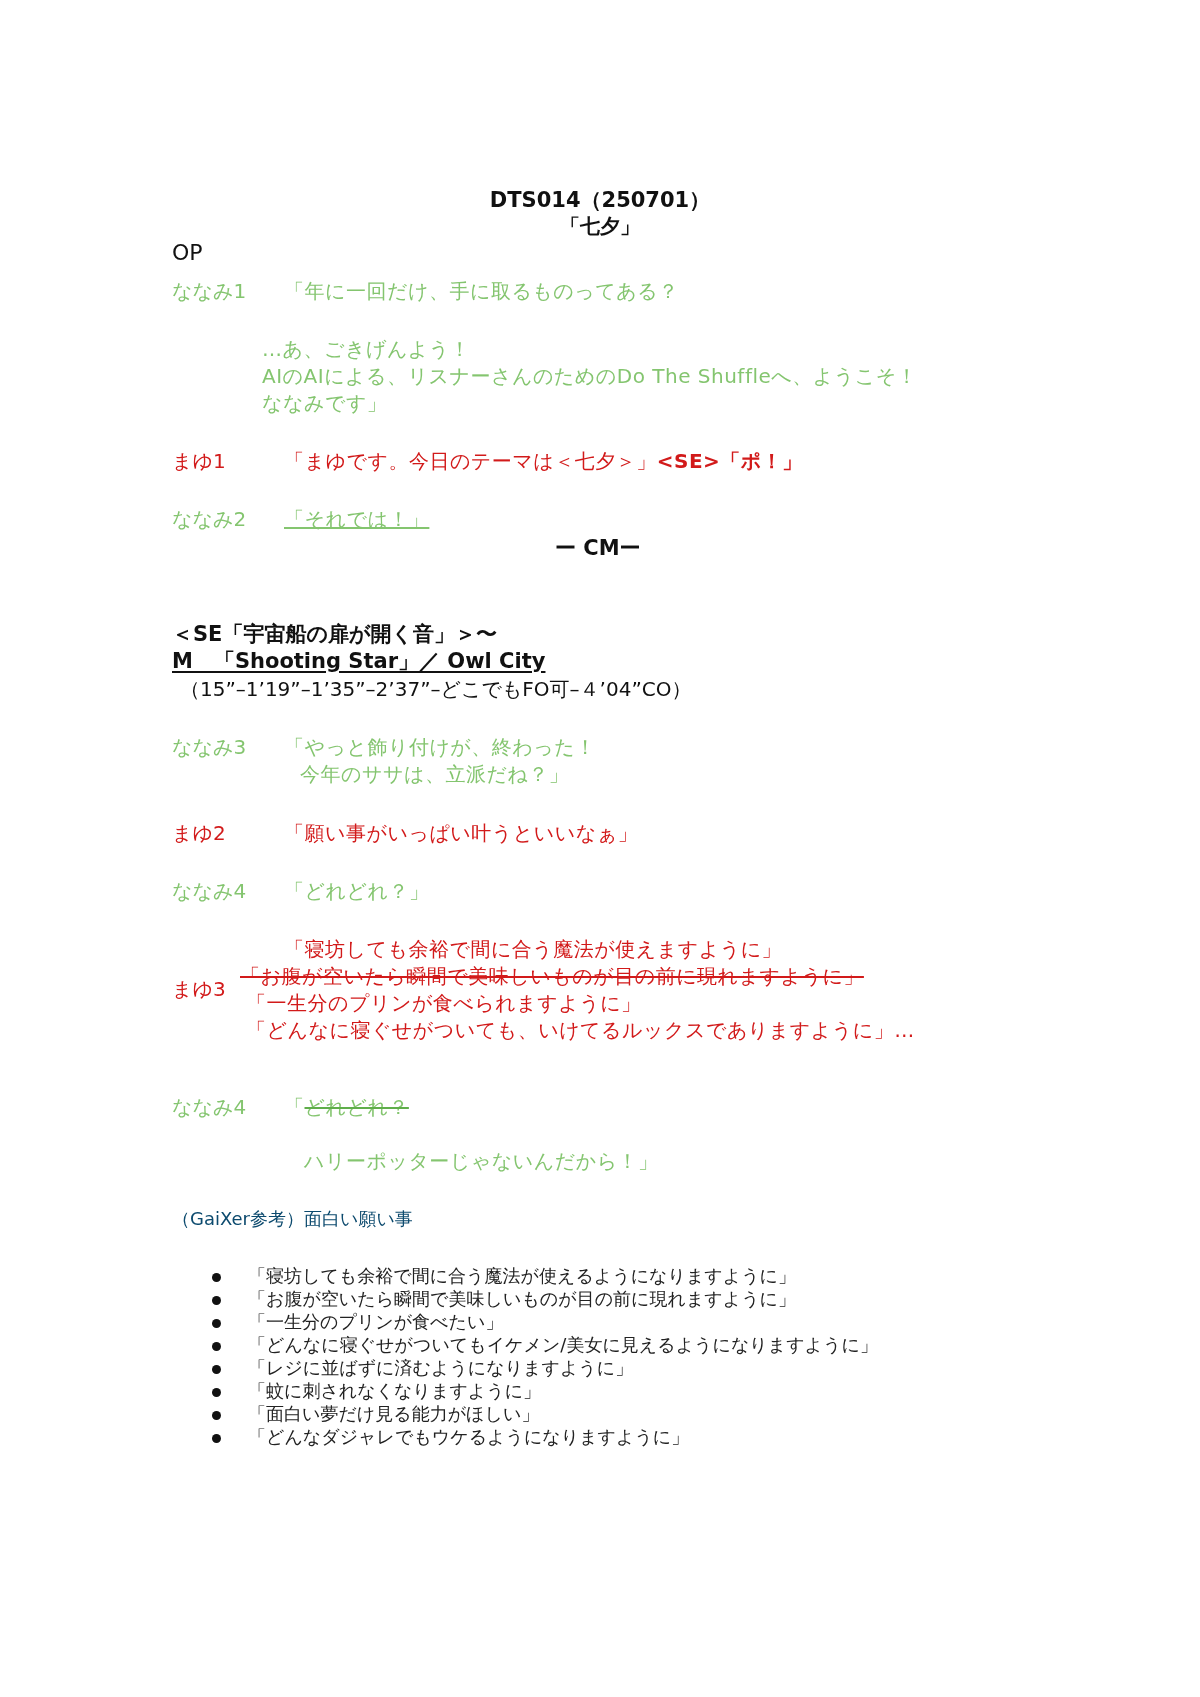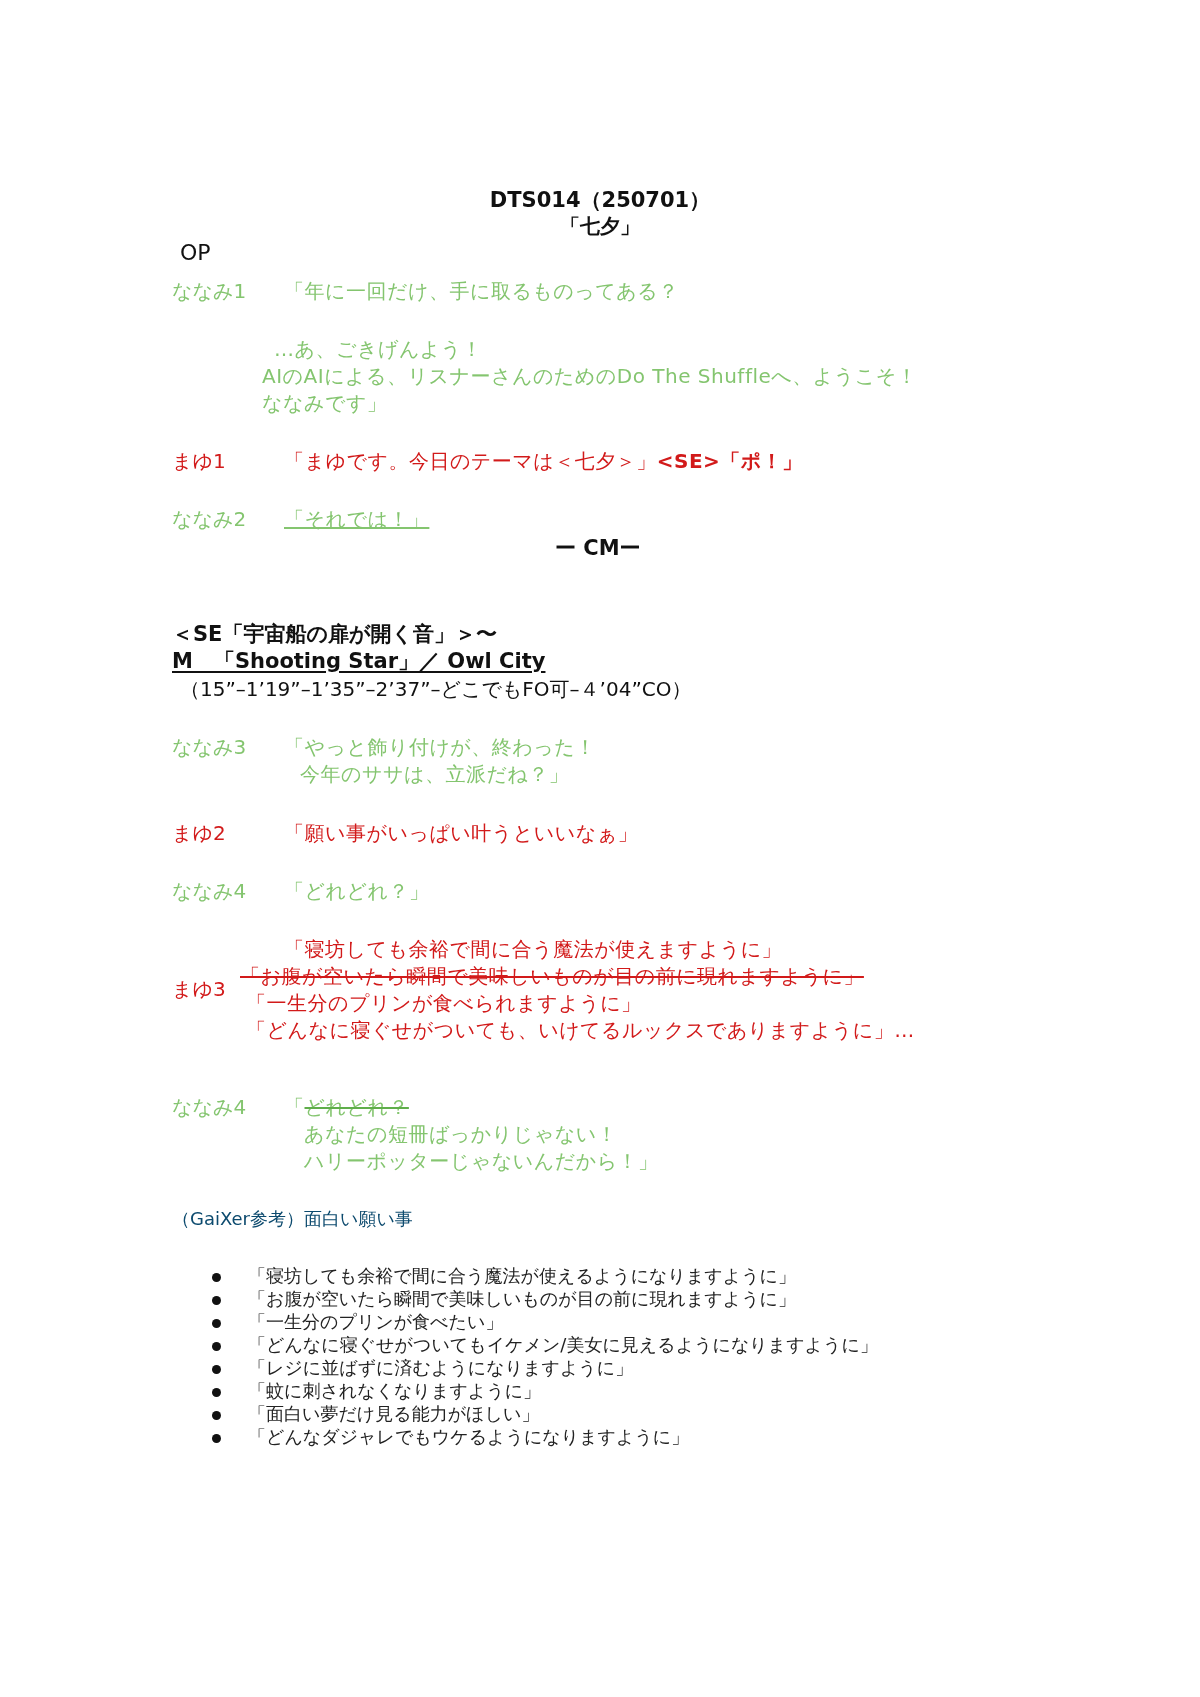--- a/index.html
+++ b/index.html
@@ -44,25 +44,25 @@
     }
   </style>
 </head>
 <body>
 
 <div class="page">
 
   <div class="abs title" style="top:186px;">DTS014（250701）</div>
   <div class="abs title" style="top:213px; font-size:20px;">「七夕」</div>
 
-  <div class="abs section" style="left:172px; top:240px; font-weight:normal; font-size:22px;margin-left:8px;">OP</div>
+  <div class="abs section" style="left:172px; top:240px; font-weight:normal; font-size:22px;">OP</div>
 
   <div class="abs spk green" style="left:172px; top:278px;text-align:center;">ななみ1</div>
   <div class="abs dlg green" style="left:284px; top:278px;">「年に一回だけ、手に取るものってある？</div>
-  <div class="abs dlg green" style="left:262px; top:336px;margin-left:12px;">…あ、ごきげんよう！</div>
+  <div class="abs dlg green" style="left:262px; top:336px;">…あ、ごきげんよう！</div>
   <div class="abs dlg green" style="left:262px; top:363px;">AIのAIによる、リスナーさんのためのDo The Shuffleへ、ようこそ！</div>
   <div class="abs dlg green" style="left:262px; top:390px;">ななみです」</div>
 
   <div class="abs spk red" style="left:172px; top:448px;">まゆ1</div>
   <div class="abs dlg red" style="left:284px; top:448px;">
     <span>「まゆです。今日のテーマは＜七夕＞」</span><span class="bold">&lt;SE&gt;</span><span class="bold">「ポ！」</span>
   </div>
 
   <div class="abs spk green" style="left:172px; top:506px;">ななみ2</div>
   <div class="abs dlg green" style="left:284px; top:506px;text-decoration:underline;">「それでは！」</div>
@@ -86,21 +86,20 @@
   <div class="abs spk red" style="left:172px; top:936px;margin-top:40px;">まゆ3</div>
   <div class="abs dlg red" style="left:284px; top:936px;">「寝坊しても余裕で間に合う魔法が使えますように」</div>
   <div class="abs dlg red strike" style="left:240px; top:963px;">「お腹が空いたら瞬間で美味しいものが目の前に現れますように」</div>
   <div class="abs dlg red" style="left:246px; top:990px;">「一生分のプリンが食べられますように」</div>
   <div class="abs dlg red" style="left:246px; top:1017px;">「どんなに寝ぐせがついても、いけてるルックスでありますように」…</div>
 
   <div class="abs spk green" style="left:172px; top:1094px;">ななみ4</div>
   <div class="abs dlg green" style="left:284px; top:1094px;">
     <span>「</span><span class="strike-green">どれどれ？</span>
   </div>
-  <div class="abs dlg green" style="left:304px; top:1121px;">あなたの短冊ばっかりじゃない！</div>
   <div class="abs dlg green" style="left:304px; top:1148px;">ハリーポッターじゃないんだから！」</div>
 
   <div class="abs note" style="left:172px; top:1207px;">（GaiXer参考）面白い願い事</div>
 
   <div>
     <span class="bullet" style="left:212px; top:1273px;"></span>
     <div class="abs list-item" style="left:248px; top:1264px;">「寝坊しても余裕で間に合う魔法が使えるようになりますように」</div>
     <span class="bullet" style="left:212px; top:1296px;"></span>
     <div class="abs list-item" style="left:248px; top:1287px;">「お腹が空いたら瞬間で美味しいものが目の前に現れますように」</div>
     <span class="bullet" style="left:212px; top:1319px;"></span>

